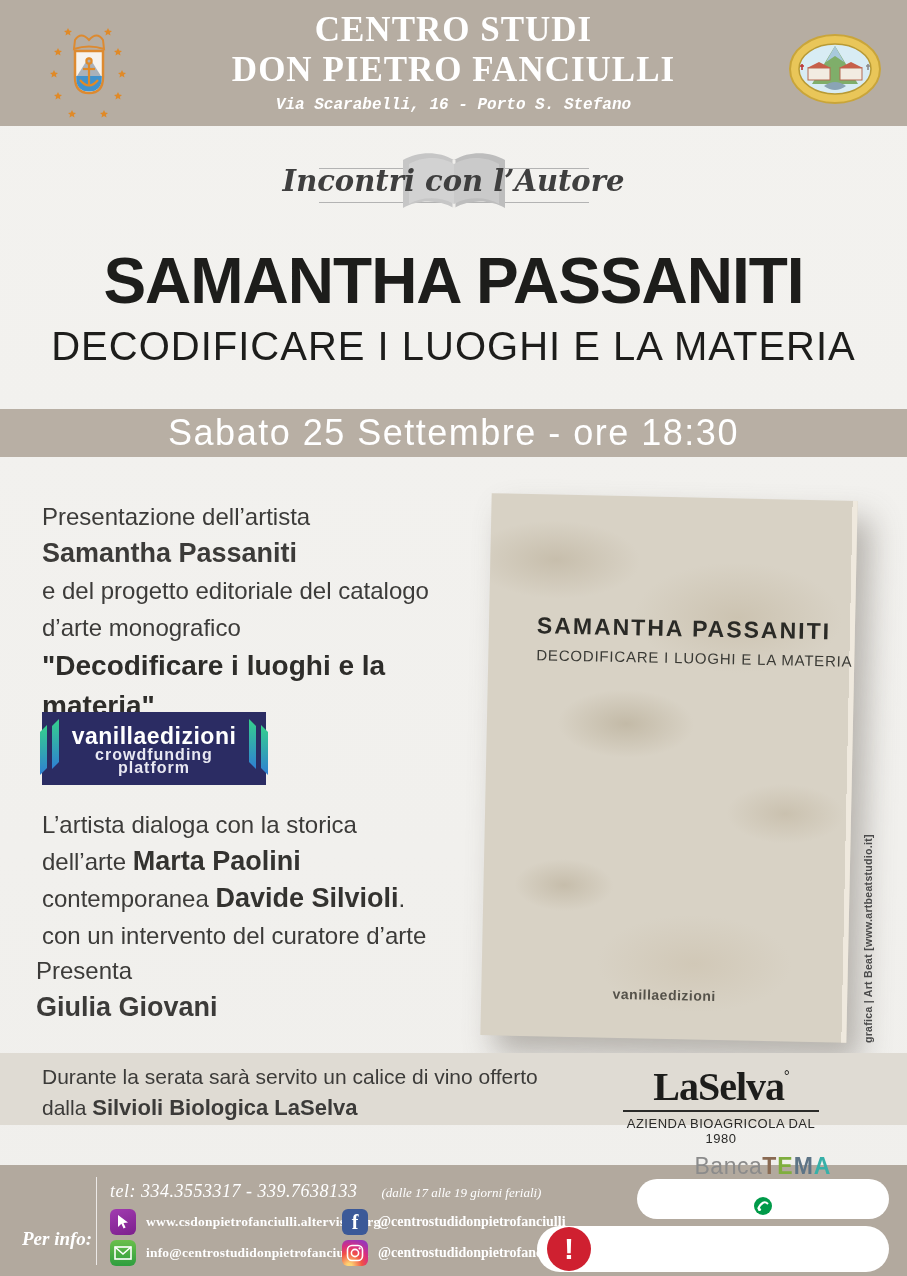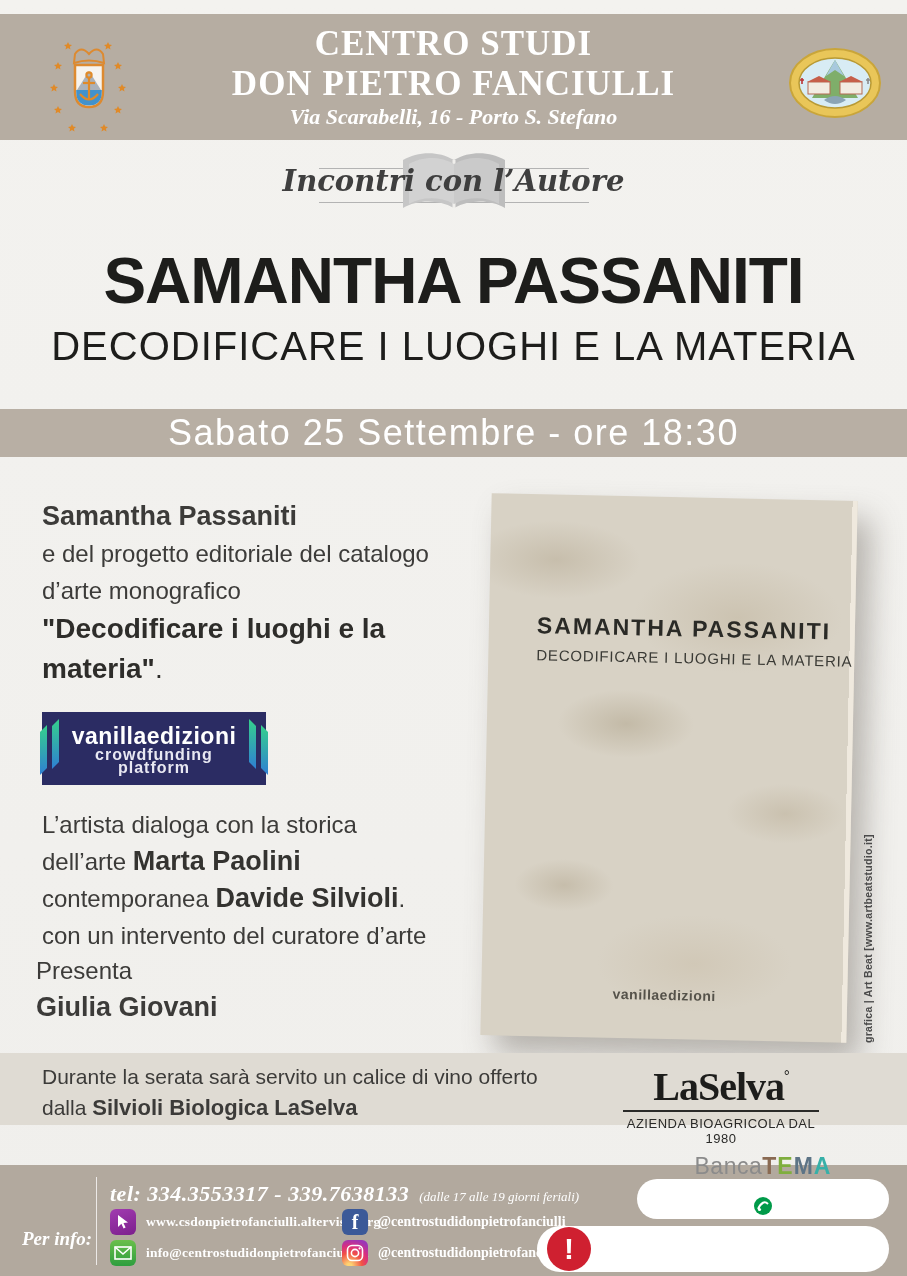--- a/index.html
+++ b/index.html
@@ -2,24 +2,24 @@
 <html><head>
 <meta charset="utf-8">
 <style>
   html,body{margin:0;padding:0;background:#e8e8e8;}
   #poster{
     position:relative;width:907px;height:1276px;margin:0 auto;
     background:linear-gradient(180deg,#f3f2ef 0%,#f0efec 100%);
     font-family:"Liberation Sans",sans-serif;overflow:hidden;
   }
   
-  .header-band{position:absolute;left:0;top:14px;width:907px;height:126px;background:#b6ada2;}
+  .header-band{position:absolute;left:0;top:0;width:907px;height:126px;background:#b6ada2;}
   .header-center{position:absolute;left:0;top:10px;width:907px;text-align:center;color:#ffffff;}
   .org-line{font-family:"Liberation Serif",serif;font-weight:700;font-size:35px;line-height:40px;letter-spacing:1px;}
-  .org-address{font-family:Liberation Serif, serif;font-style:italic;font-weight:700;font-size:22px;margin-top:0;}
+  .org-address{font-family:Liberation Mono, monospace;font-style:italic;font-weight:700;font-size:16px;margin-top:6px;}
   .crest{position:absolute;left:50px;top:20px;}
   .seal{position:absolute;left:788px;top:32px;}
   
   .series-badge{position:absolute;left:0;top:156px;width:907px;height:80px;}
   .badge-inner{position:absolute;left:50%;top:0;transform:translateX(-50%);width:260px;height:64px;}
   .badge-line{position:absolute;left:-5px;width:270px;height:1px;background:#b3b3b3;}
   .badge-book{position:absolute;left:50%;top:-8px;transform:translateX(-50%);}
   .badge-label{position:absolute;left:50%;top:8px;transform:translateX(-50%);white-space:nowrap;
     font-family:"DejaVu Serif",serif;font-style:italic;font-weight:700;font-size:29px;color:#3f3f3f;}
   
@@ -70,22 +70,22 @@
   .laselva-name{font-family:"Liberation Serif",serif;font-weight:700;font-size:40px;letter-spacing:-1px;line-height:42px;}
   .laselva-mark{font-size:14px;vertical-align:20px;}
   .laselva-rule{height:2px;background:#2a2a28;margin:2px 0 4px 0;}
   .laselva-tagline{font-size:13px;letter-spacing:0.5px;color:#2a2a28;}
   
   .footer-band{position:absolute;left:0;top:1165px;width:907px;height:111px;background:#b2a99e;color:#fff;}
   .per-info{position:absolute;left:22px;top:63px;font-family:"Liberation Serif",serif;
     font-style:italic;font-weight:700;font-size:19px;}
   .footer-divider{position:absolute;left:96px;top:12px;width:1px;height:88px;background:rgba(255,255,255,0.75);}
   .tel-line{position:absolute;left:110px;top:16px;font-family:"Liberation Serif",serif;font-style:italic;}
-  .tel-main{font-weight:700;font-size:22px;letter-spacing:0.5px;text-align:center;}
-  .tel-note{font-size:13px;margin-left:6px;}
+  .tel-main{font-weight:400;font-size:18px;letter-spacing:0.5px;text-align:center;}
+  .tel-note{font-size:13px;margin-left:20px;}
   .contact-row{position:absolute;display:flex;align-items:center;gap:10px;}
   .contact-label{font-family:"Liberation Serif",serif;font-weight:700;font-size:13.5px;letter-spacing:0.2px;}
   .handle-label{font-family:"Liberation Serif",serif;font-weight:700;font-size:14px;}
   .sq-icon{width:26px;height:26px;border-radius:6px;display:flex;align-items:center;justify-content:center;flex:0 0 auto;}
   .web-icon{background:linear-gradient(160deg,#a13bb0,#7c1f8d);}
   .mail-icon{background:linear-gradient(180deg,#6abf4b,#2e9e3f);}
   .fb-icon{background:#3b5998;font-family:"Liberation Serif",serif;font-weight:700;font-size:20px;color:#fff;}
   .ig-icon{background:radial-gradient(circle at 28% 100%,#fed373 8%,#f15245 40%,#d92e7f 62%,#9b36b7 85%);}
   .banca-pill{position:absolute;left:637px;top:14px;width:252px;height:40px;background:#fff;border-radius:20px;
     display:flex;align-items:center;justify-content:center;gap:8px;flex-direction:column;}
@@ -168,20 +168,21 @@
       <span class="badge-label">Incontri con l’Autore</span>
     </div>
   </div>
 
   <div class="hero-title">SAMANTHA PASSANITI</div>
   <div class="hero-subtitle">DECODIFICARE I LUOGHI E LA MATERIA</div>
 
   <div class="date-band">Sabato 25 Settembre - ore 18:30</div>
 
   <div class="txt intro">
+    <div>Presentazione dell’artista</div>
     <div style="font-weight:700;font-size:27px">Samantha Passaniti</div>
     <div>e del progetto editoriale del catalogo</div>
     <div>d’arte monografico</div>
     <div class="book-title-line">"Decodificare i luoghi e la</div>
     <div class="book-title-line"><span>materia"</span><span style="font-weight:400">.</span></div>
   </div>
 
   <div class="vanilla">
     <span>
       <svg width="26" height="58" viewBox="0 0 26 58">

